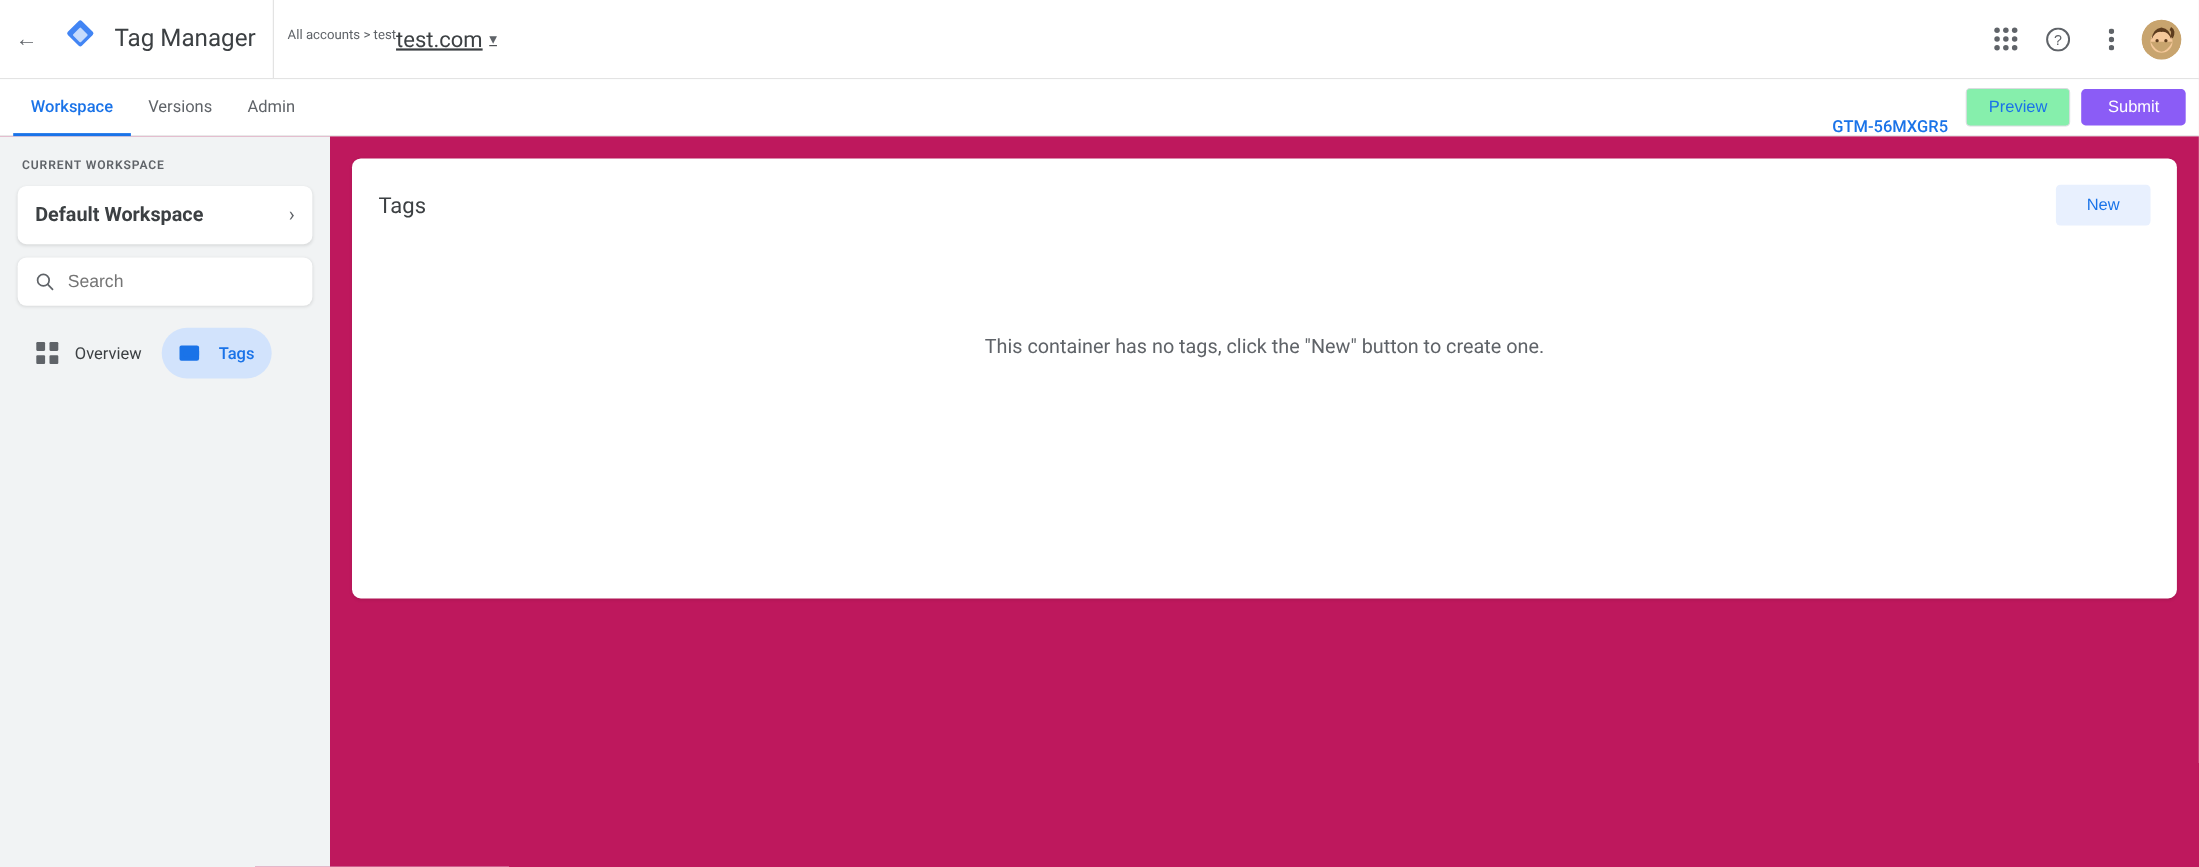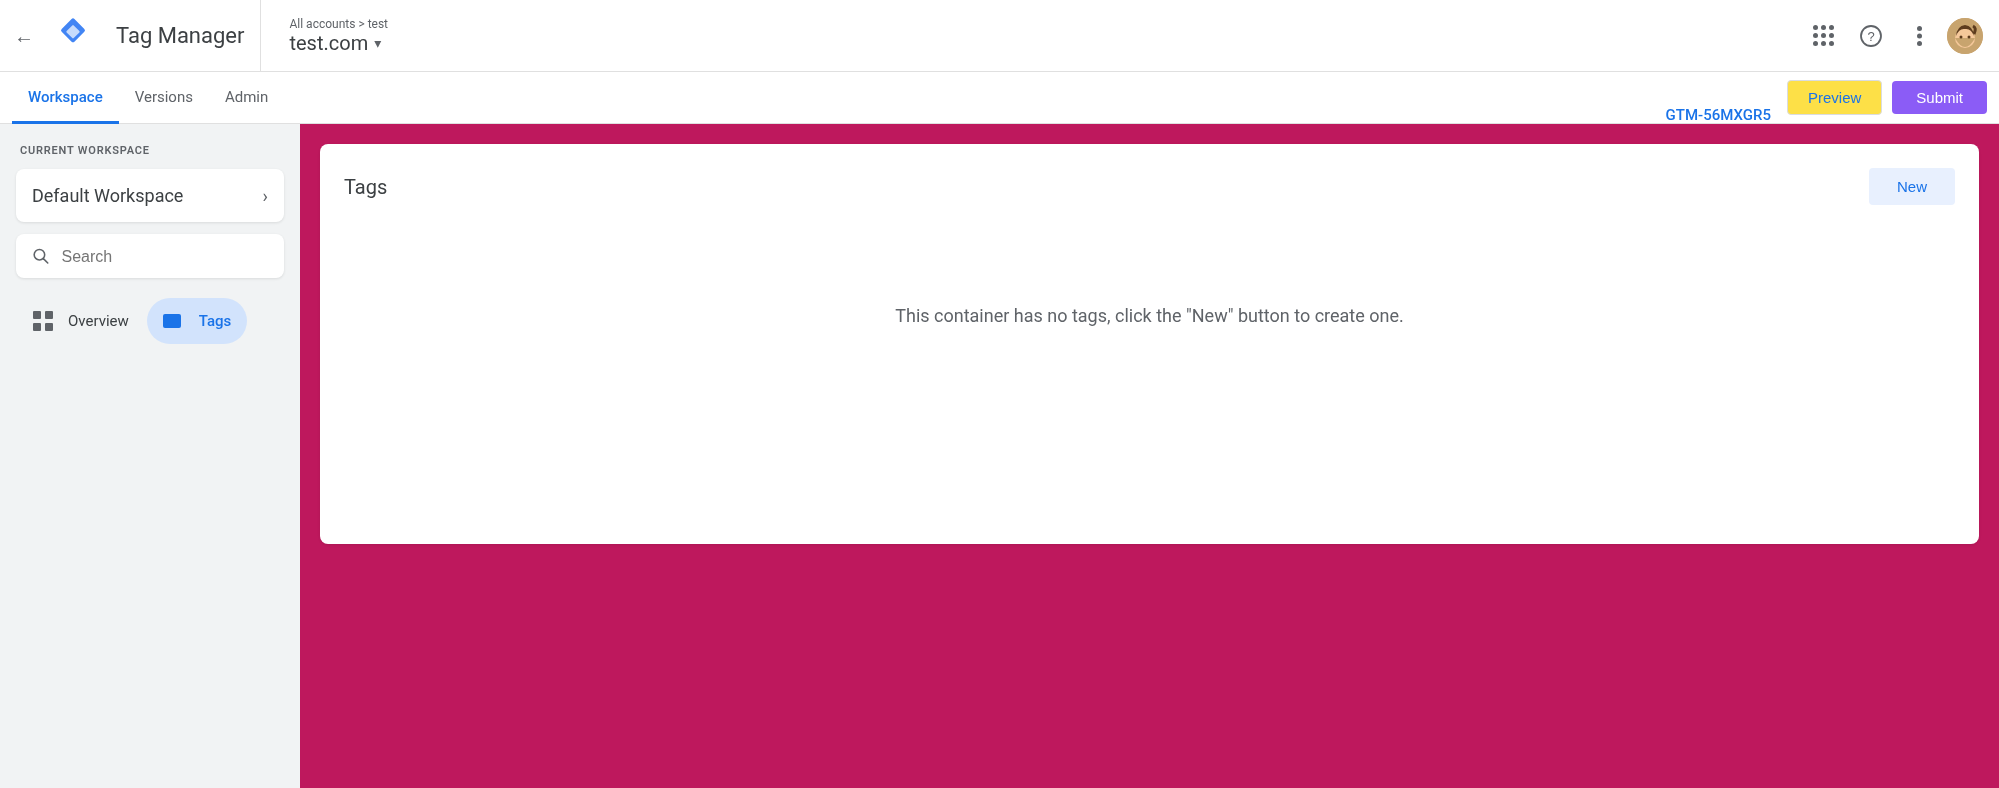--- a/index.html
+++ b/index.html
@@ -33,39 +33,39 @@
       height: 100%;
     }
     .logo-diamond {
       width: 42px;
       height: 42px;
     }
     .logo-title {
       font-size: 22px;
       color: #3c4043;
       font-weight: 400;
-      margin-left: 12px;
     }
     .account-area {
-      padding: 0 28px;
-      display: flex;
-      flex-direction: column;
+      padding: 0 12px;
+      display: flex;
+      flex-direction: row;
       justify-content: center;
     }
     .account-breadcrumb {
       font-size: 12px;
       color: #5f6368;
     }
     .account-name {
       display: flex;
       align-items: center;
       gap: 6px;
       font-size: 20px;
       color: #3c4043;
       cursor: pointer;
+      text-decoration: underline;
     }
     .account-name .chevron {
       font-size: 14px;
       color: #5f6368;
     }
     .header-spacer { flex: 1; }
     .header-icons {
       display: flex;
       align-items: center;
       gap: 8px;
@@ -130,21 +130,21 @@
       cursor: pointer;
       margin-top: 35px;
     }
     .preview-btn {
       border: 1px solid #dadce0;
       border-radius: 4px;
       padding: 8px 20px;
       font-size: 15px;
       color: #1a73e8;
       font-weight: 500;
-      background: #fde047;
+      background: #86efac;
       cursor: pointer;
       margin-right: 10px;
     }
     .submit-btn {
       border: none;
       border-radius: 4px;
       padding: 8px 24px;
       font-size: 15px;
       color: #fff;
       font-weight: 500;
@@ -183,21 +183,21 @@
       border-radius: 8px;
       padding: 16px 16px;
       display: flex;
       align-items: center;
       justify-content: space-between;
       cursor: pointer;
       box-shadow: 0 1px 3px rgba(0,0,0,0.1);
     }
     .workspace-name {
       font-size: 18px;
-      font-weight: 400;
+      font-weight: 700;
       color: #3c4043;
     }
     .workspace-arrow {
       font-size: 18px;
       color: #5f6368;
     }
     .search-box {
       background: #fff;
       border-radius: 8px;
       padding: 12px 16px;

